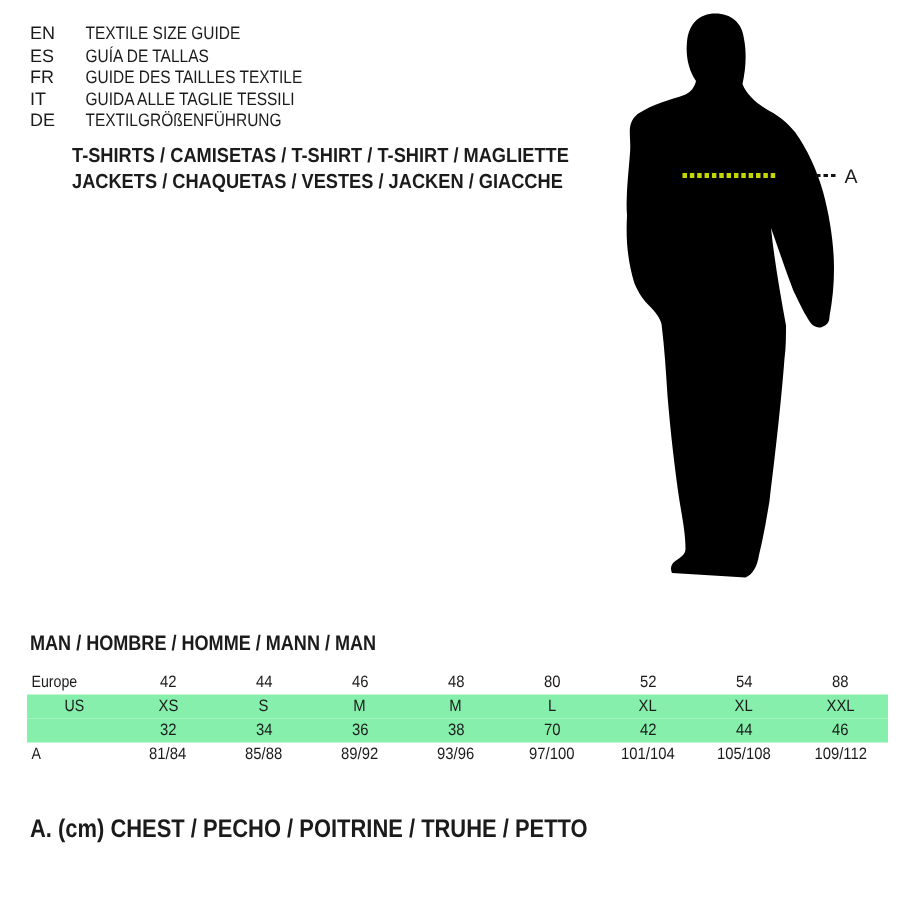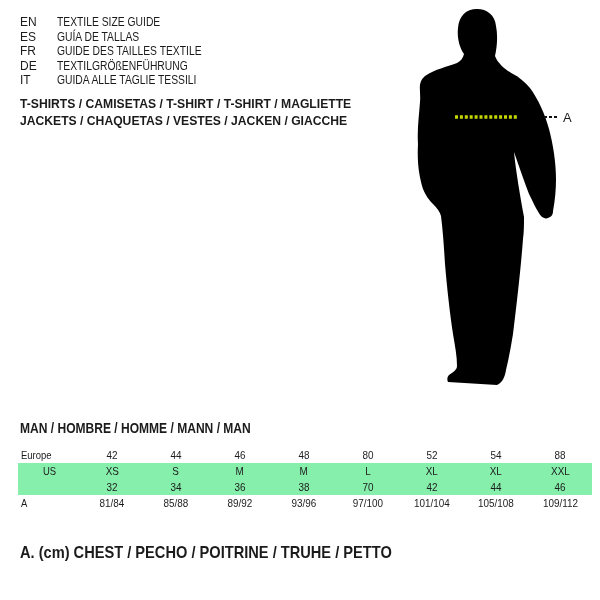--- a/index.html
+++ b/index.html
@@ -12,21 +12,21 @@
   .cond{display:inline-block;transform:scaleX(.86);transform-origin:0 50%;white-space:nowrap;}
   .condc{display:inline-block;transform:scaleX(.9);transform-origin:50% 50%;white-space:nowrap;}
 
   
   .lang-block{position:absolute;left:20px;top:15px;font-size:12px;font-weight:400;}
   .lang-row{display:flex;height:14.6px;line-height:14.6px;}
   .lang-code{width:37px;flex:0 0 37px;}
 
   
   .cat-block{position:absolute;left:20px;top:95px;font-size:13.5px;font-weight:700;}
-  .cat-line{height:17px;line-height:17px;}
+  .cat-line{height:17px;line-height:17px;margin-left:28px;}
 
   
   .figure-wrap{position:absolute;left:365px;top:4px;width:212px;height:390px;}
   .figure-wrap svg{display:block;width:212px;height:390px;}
   .measure-a{font-family:"Liberation Sans",sans-serif;font-size:13px;fill:#1b1b1b;}
 
   
   .section-title{position:absolute;left:20px;top:421px;font-size:14px;font-weight:700;line-height:14px;}
 
   
@@ -49,26 +49,26 @@
   </div>
   <div class="lang-row">
     <span class="lang-code">ES</span>
     <span class="cond">GUÍA DE TALLAS</span>
   </div>
   <div class="lang-row">
     <span class="lang-code">FR</span>
     <span class="cond">GUIDE DES TAILLES TEXTILE</span>
   </div>
   <div class="lang-row">
+    <span class="lang-code">IT</span>
+    <span class="cond">GUIDA ALLE TAGLIE TESSILI</span>
+  </div>
+  <div class="lang-row">
     <span class="lang-code">DE</span>
     <span class="cond">TEXTILGRÖßENFÜHRUNG</span>
-  </div>
-  <div class="lang-row">
-    <span class="lang-code">IT</span>
-    <span class="cond">GUIDA ALLE TAGLIE TESSILI</span>
   </div>
 </div>
 
 <div class="cat-block">
   <div class="cat-line"><span class="cond" style="transform:scaleX(.9)">T-SHIRTS / CAMISETAS / T-SHIRT / T-SHIRT / MAGLIETTE</span></div>
   <div class="cat-line"><span class="cond" style="transform:scaleX(.9)">JACKETS / CHAQUETAS / VESTES / JACKEN / GIACCHE</span></div>
 </div>
 
 <div class="figure-wrap">
   <svg viewBox="0 0 212 390" xmlns="http://www.w3.org/2000/svg">

